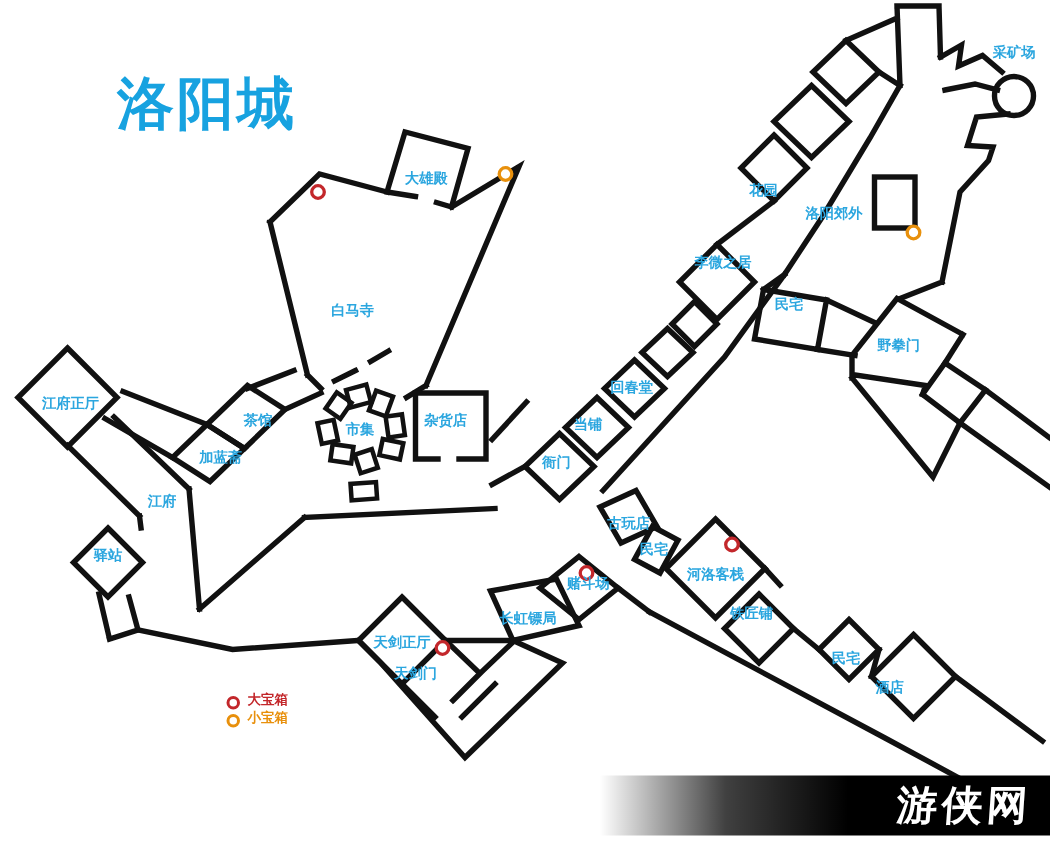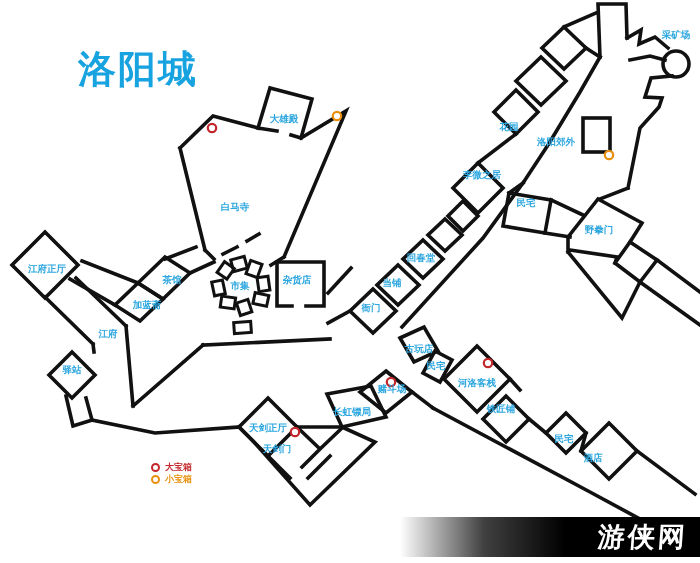--- a/index.html
+++ b/index.html
@@ -19,21 +19,21 @@
   }
   circle.chest{fill:#fff;stroke-width:2.2;}
   circle.chest.big{stroke:var(--big_chest_red,#C3272B);}
   circle.chest.small{stroke:var(--small_chest_orange,#E8900C);}
   .map-title{
     position:absolute;left:50px;top:44px;
     color:var(--title_blue,#17A2E0);
     font-size:38px;font-weight:bold;letter-spacing:2px;margin-left:28px;
   }
   .legend{position:absolute;left:151px;top:461px;}
-  .legend-row{display:flex;align-items:center;height:12px;font-family:Liberation Mono, monospace;}
+  .legend-row{display:flex;align-items:flex-end;height:12px;font-family:Liberation Mono, monospace;}
   .legend-dot{
     display:inline-block;width:5px;height:5px;border-radius:50%;
     border:2px solid #000;background:#fff;margin-right:5px;
   }
   .legend-dot.big{border-color:var(--big_chest_red,#C3272B);}
   .legend-dot.small{border-color:var(--small_chest_orange,#E8900C);}
   .legend-text{font-size:9px;font-weight:bold;}
   .legend-text.big{color:var(--big_chest_red,#C3272B);}
   .legend-text.small{color:var(--small_chest_orange,#E8900C);}
   .watermark{

